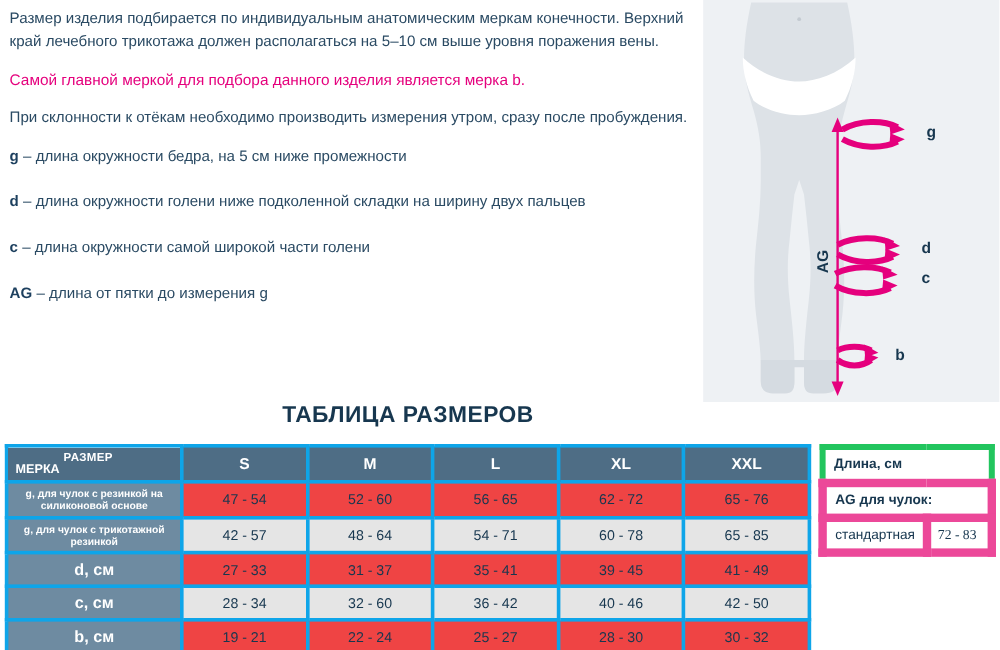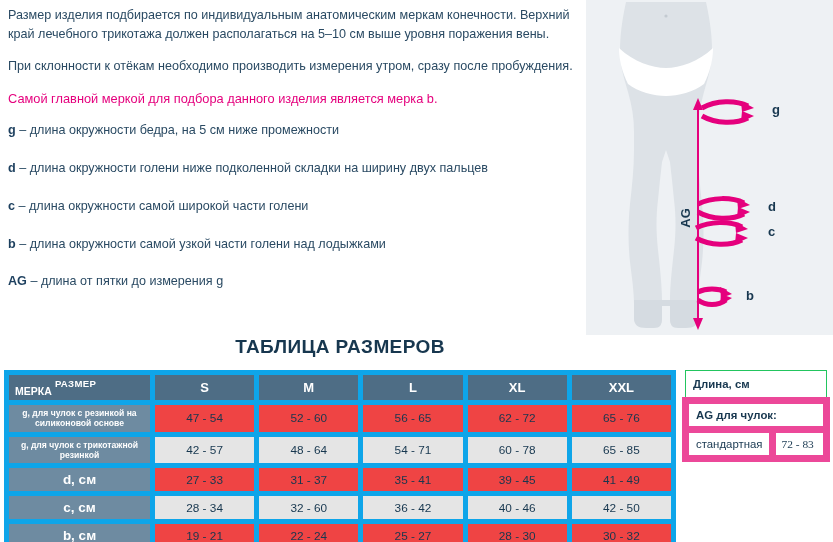--- a/index.html
+++ b/index.html
@@ -62,21 +62,21 @@
 
   
   table { border-collapse: collapse; }
   .main-table {
     position: absolute;
     left: 4px; top: 370px;
     width: 672px;
     font-size: 11.6px;
   }
   .main-table td, .main-table th {
-    border: 5px solid #0ea5e9;
+    border: 3px solid #0ea5e9;
     padding: 0;
     text-align: center;
     vertical-align: middle;
     color: #17374f;
   }
   .main-table .hdr {
     background: #4e6d85;
     color: #ffffff;
     font-weight: bold;
     height: 30px;
@@ -135,47 +135,46 @@
   }
   .side-table td {
     border: 7px solid #ec4899;
     padding: 5px 6px;
     color: #17374f;
     background: #ffffff;
   }
   .side-table .sh {
     font-weight: bold;
     background: #ffffff;
-    border: 1px solid #22c55e;
+    border: 5px solid #22c55e;
     height: 30px;
     padding-left: 7px;
   }
   .side-table .sub {
     font-weight: bold;
     height: 28px;
     padding-left: 7px;
   }
   .side-table .nm { padding-left: 7px; }
   .side-table .rg { text-align: left; width: 62px; font-family: Liberation Serif, serif; }
 </style>
 </head>
 <body>
 
 <div id="root">
 
   <div class="text-col">
     <div class="para">Размер изделия подбирается по индивидуальным анатомическим меркам конечности. Верхний край лечебного трикотажа должен располагаться на 5–10 см выше уровня поражения вены.</div>
+    <div class="para pink">Самой главной меркой для подбора данного изделия является мерка b.</div>
     <div class="para">При склонности к отёкам необходимо производить измерения утром, сразу после пробуждения.</div>
-    <div class="para pink">Самой главной меркой для подбора данного изделия является мерка b.</div>
 
     <div class="deflist">
       <div class="def"><span class="key">g</span><span> – длина окружности бедра, на 5 см ниже промежности</span></div>
       <div class="def"><span class="key">d</span><span> – длина окружности голени ниже подколенной складки на ширину двух пальцев</span></div>
       <div class="def"><span class="key">c</span><span> – длина окружности самой широкой части голени</span></div>
-      <div class="def"><span class="key">b</span><span> – длина окружности самой узкой части голени над лодыжками</span></div>
       <div class="def"><span class="key">AG</span><span> – длина от пятки до измерения g</span></div>
     </div>
   </div>
 
   <div class="illu">
     <svg width="247" height="335" viewBox="0 0 247 335">
 
       <g>
         <path d="M56 2 L120 2 C124 20 126 36 126 50 C126 66 122 78 118 92
                  C114 106 112 118 112 132 L112 150

